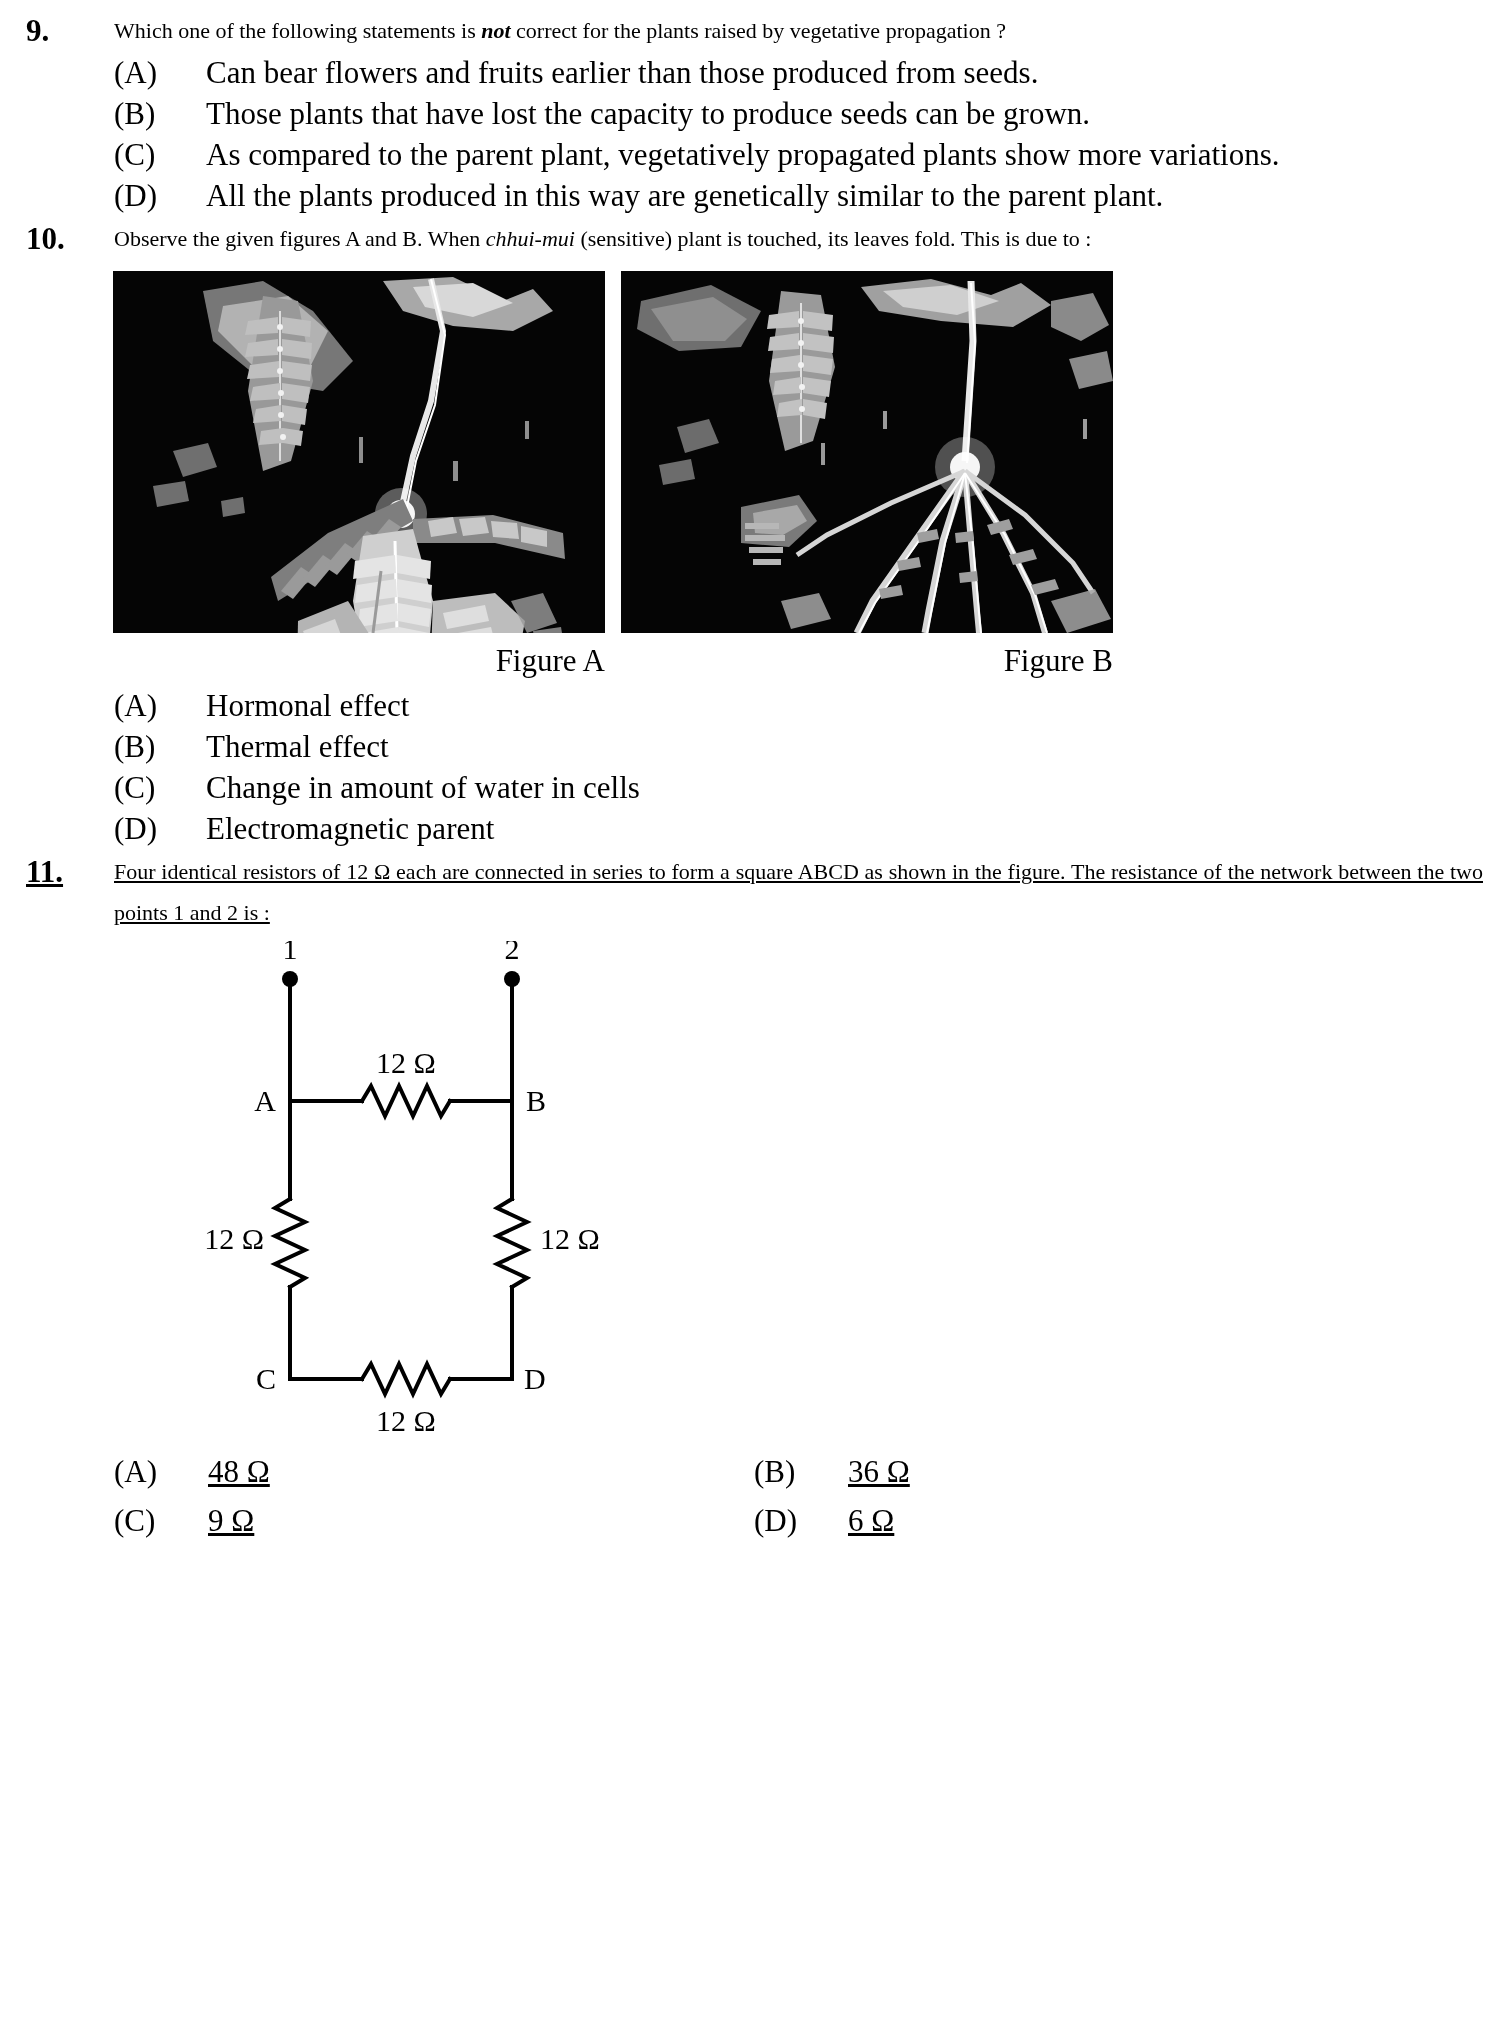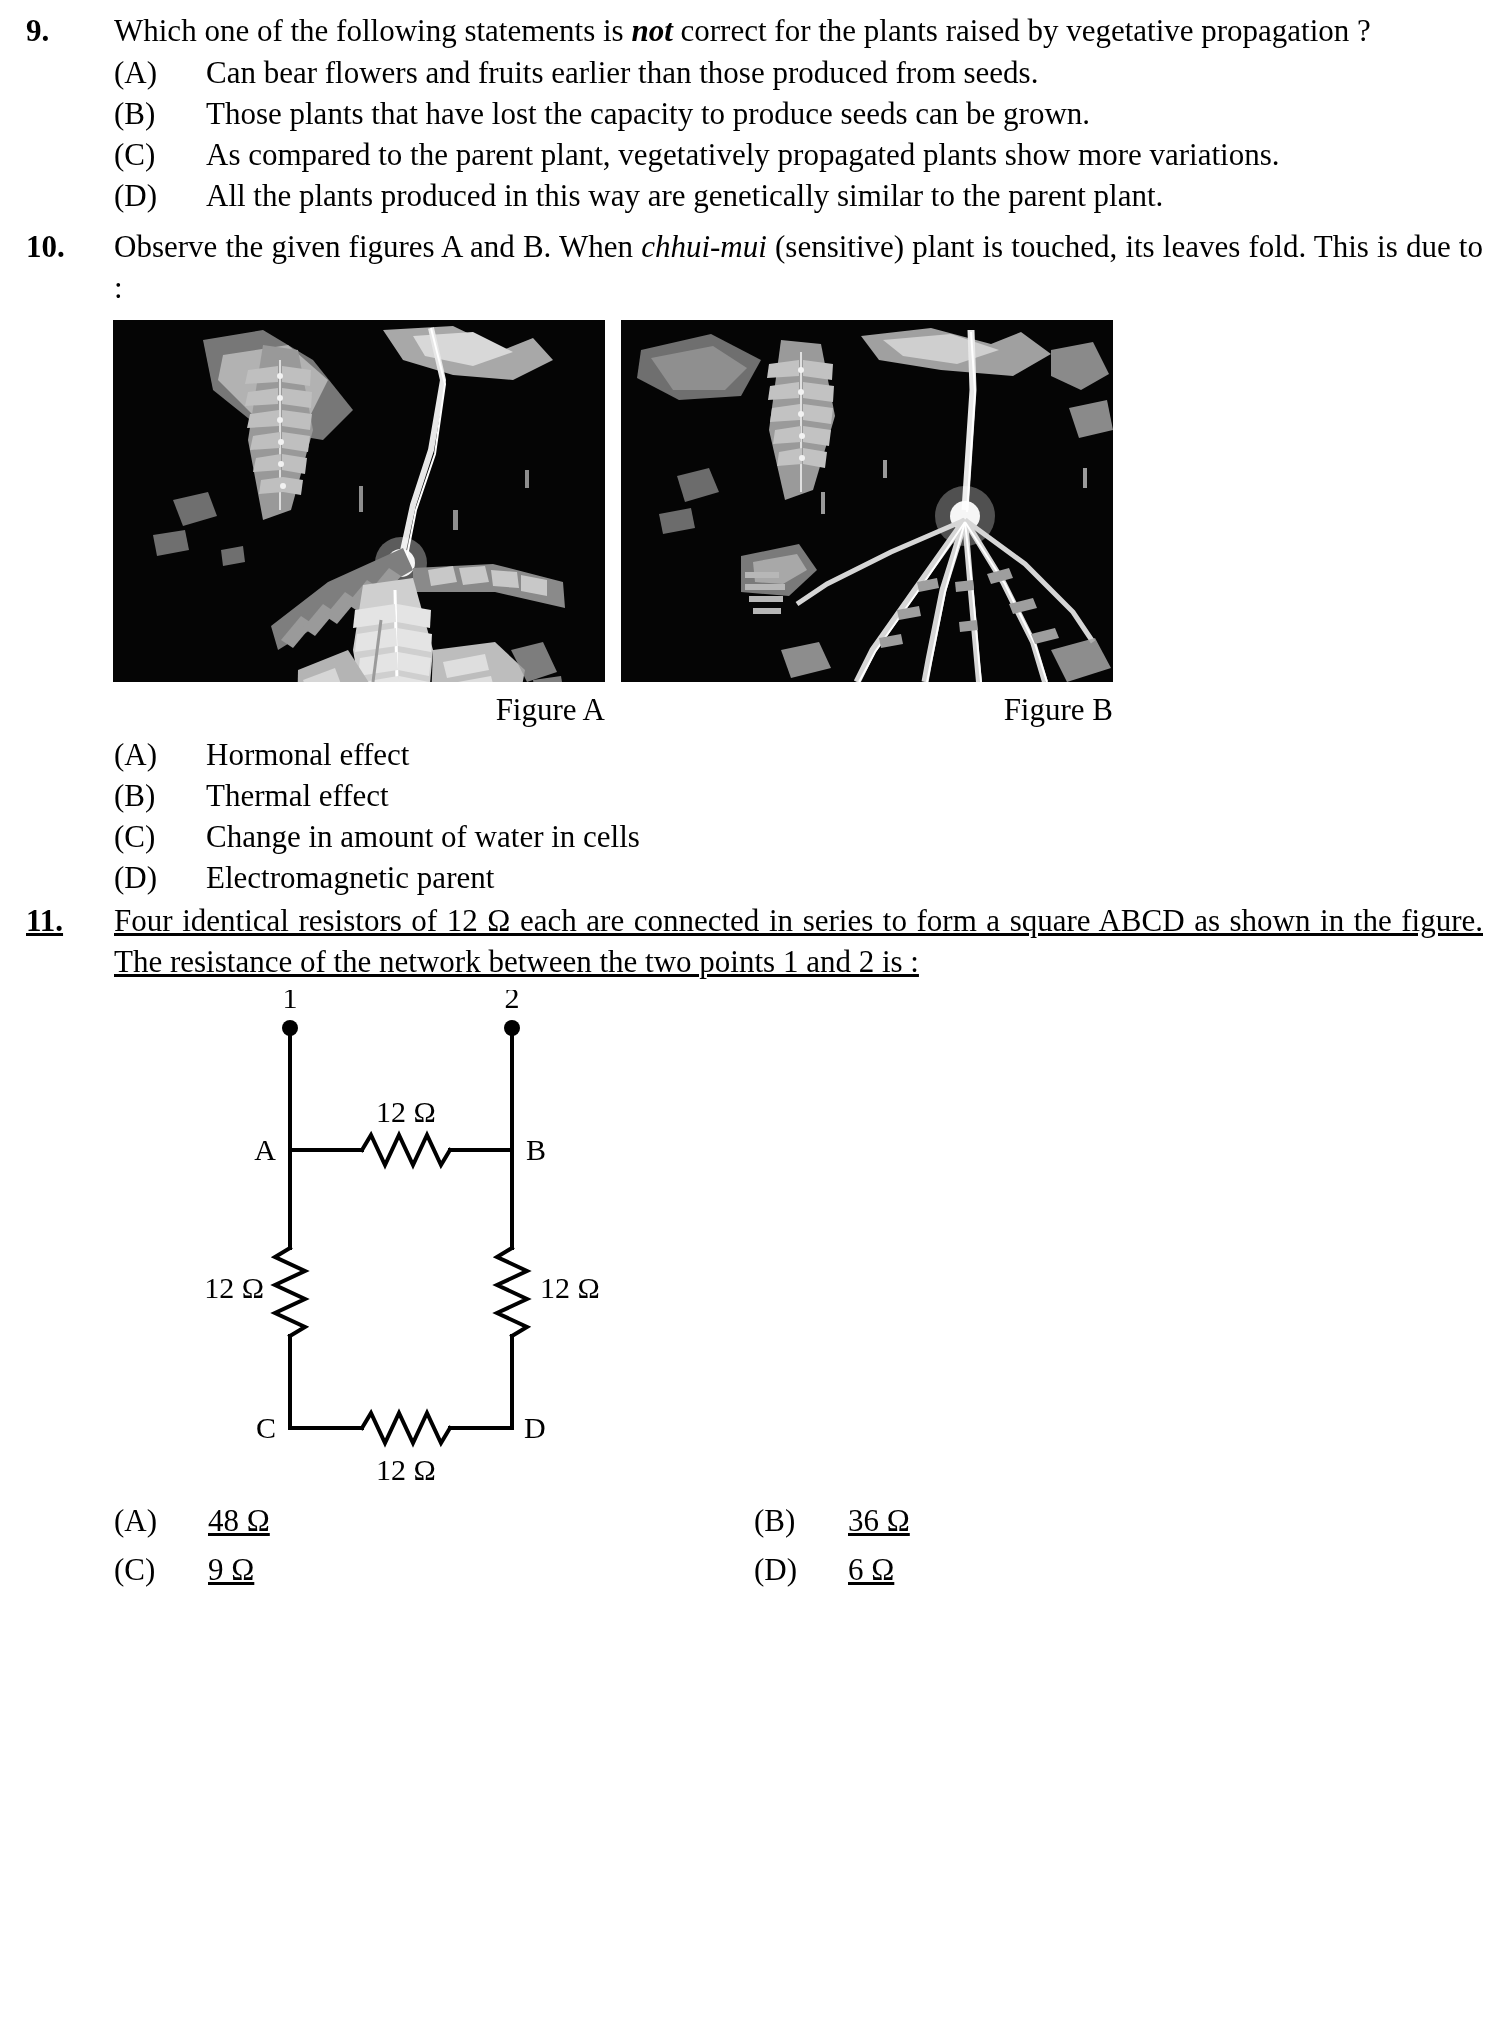--- a/index.html
+++ b/index.html
@@ -33,21 +33,21 @@
     font-size: 31px;
     line-height: 41px;
     text-align: left;
     padding-left: 4px;
   }
   .q-body {
     flex: 1 1 auto;
     min-width: 0;
   }
   .q-stem {
-    font-size: 31px;
+    font-size: 22px;
     line-height: 41px;
     text-align: justify;
     text-align-last: left;
     hyphens: none;
   }
   .q-stem .bi { font-weight: bold; font-style: italic; }
   .q-stem .it { font-style: italic; }
 
   
   .opts { margin-top: 1px; }
@@ -145,21 +145,21 @@
           <span class="opt-text">As compared to the parent plant, vegetatively propagated plants show more variations.</span>
         </div>
         <div class="opt">
           <span class="opt-key">(D)</span>
           <span class="opt-text">All the plants produced in this way are genetically similar to the parent plant.</span>
         </div>
       </div>
     </div>
   </div>
 
-  <div class="q" style="margin-top:10px;">
+  <div class="q" style="margin-top:2px;">
     <div class="q-num">10.</div>
     <div class="q-body">
       <div class="q-stem">
         <span>Observe the given figures A and B. When </span><span class="it">chhui-mui</span><span> (sensitive) plant is touched, its leaves fold. This is due to :</span>
       </div>
     </div>
   </div>
 
   <div class="figs">
     <div class="fig-img">

